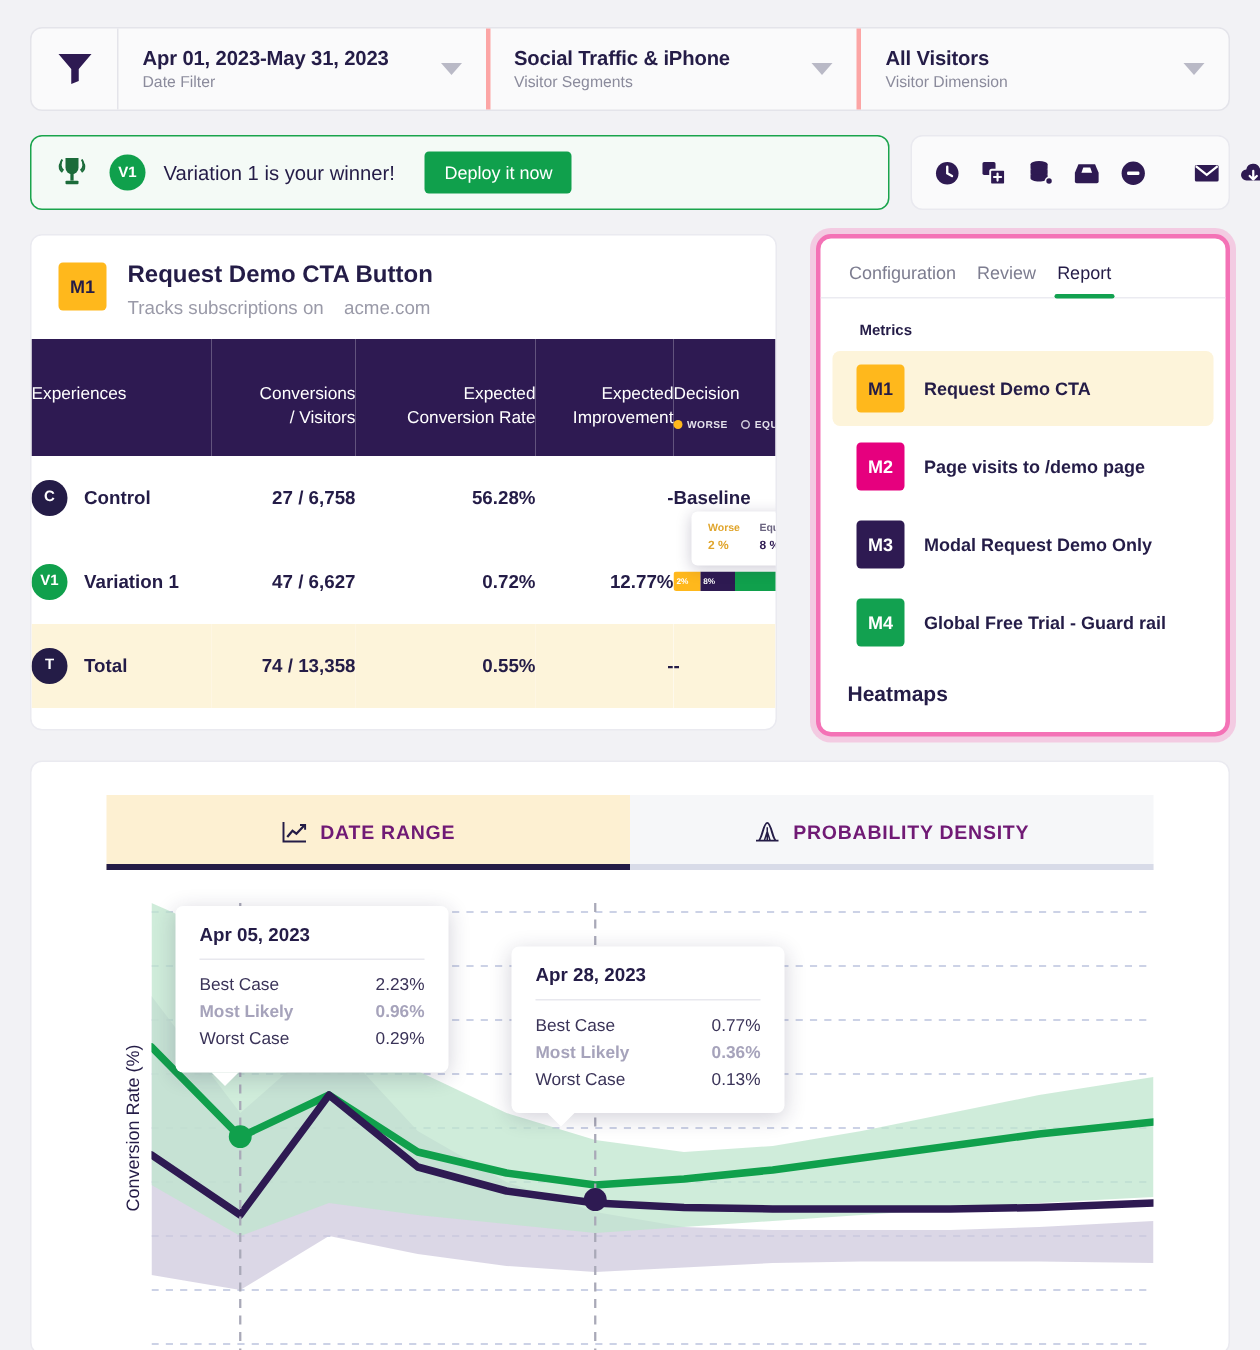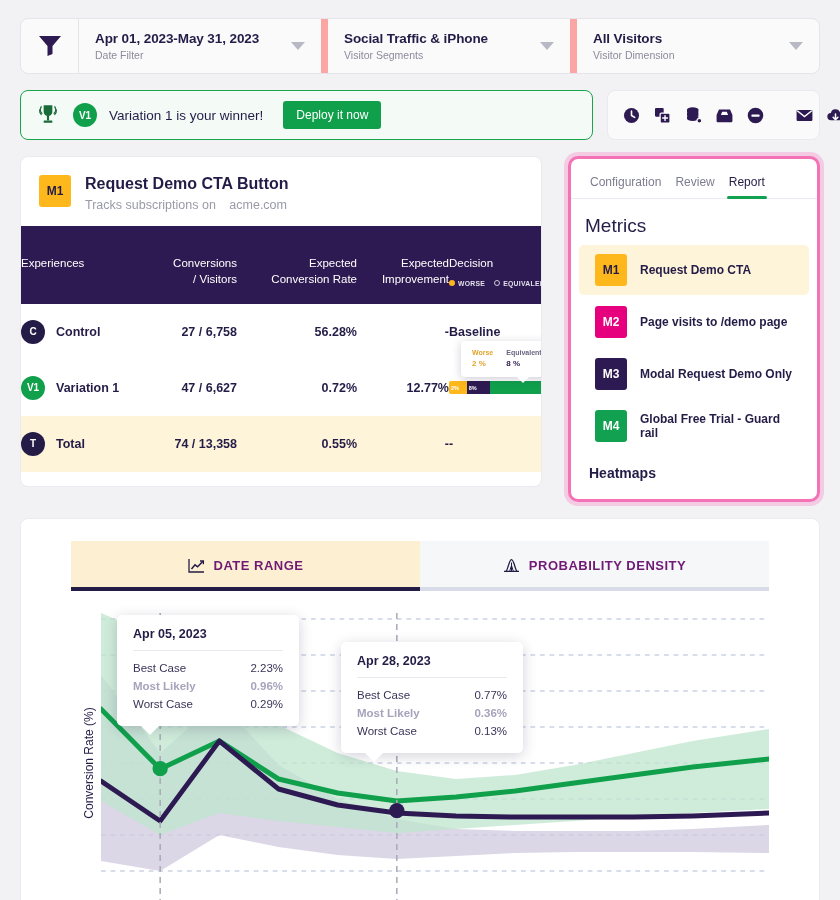--- a/index.html
+++ b/index.html
@@ -25,21 +25,21 @@
   .filter-icon-cell {
     width: 58px;
     display: flex; align-items: center; justify-content: center;
     border-right: 1px solid #e4e4ea;
   }
   .funnel { width: 26px; height: 22px; }
   .filter-cell {
     flex: 1;
     display: flex; align-items: center;
     padding: 0 16px;
-    border-right: 7px solid #fca5a5;
+    border-right: 3px solid #fca5a5;
     position: relative;
   }
   .filter-cell:last-child { border-right: none; }
   .filter-text { flex: 1; min-width: 0; }
   .filter-value {
     font-size: 13.5px; font-weight: bold; color: #241c47;
     letter-spacing: -0.1px; white-space: nowrap;
   }
   .filter-label { font-size: 10.5px; color: #8b8b9c; margin-top: 3px; }
   .caret {
@@ -168,41 +168,41 @@
   .k-b { color: #10a04c; } .v-b { color: #10a04c; }
   .dectip:after {
     content: ""; position: absolute; bottom: -6px; left: 50%;
     margin-left: -7px;
     border-left: 7px solid transparent; border-right: 7px solid transparent;
     border-top: 7px solid #fff;
   }
 
   
   .report-panel {
-    width: 252px; flex: none;
+    width: 276px; flex: none;
     background: #fff;
     border-radius: 10px;
     border: 3px solid #f472b6;
     box-shadow: 0 0 0 4px rgba(244,114,182,.30);
     overflow: hidden;
   }
   .tabs {
     display: flex; gap: 0; padding: 12px 12px 0 12px;
     border-bottom: 1px solid #ebebf1;
   }
   .tab {
     font-size: 12px; color: #7d7d90; padding: 4px 7px 9px 7px;
     cursor: pointer; position: relative;
   }
   .tab.active { color: #241c47; font-weight: 500; }
   .tab.active:after {
     content: ""; position: absolute; left: 5px; right: 5px; bottom: -1px;
     height: 3px; background: #12a150; border-radius: 2px;
   }
-  .metrics-title { font-size: 19px; font-weight: normal; padding: 16px 18px 6px 14px; }
+  .metrics-title { font-size: 10px; font-weight: bold; padding: 16px 18px 6px 26px; }
   .metric-row {
     display: flex; align-items: center; gap: 13px;
     padding: 9px 16px; margin: 2px 8px; border-radius: 5px;
     cursor: pointer;
   }
   .metric-row.sel { background: #fdf4da; }
   .metric-label { font-size: 12px; font-weight: bold; color: #241c47; }
   .heatmaps { font-size: 14px; font-weight: bold; padding: 12px 18px 18px 18px; }
 
   

